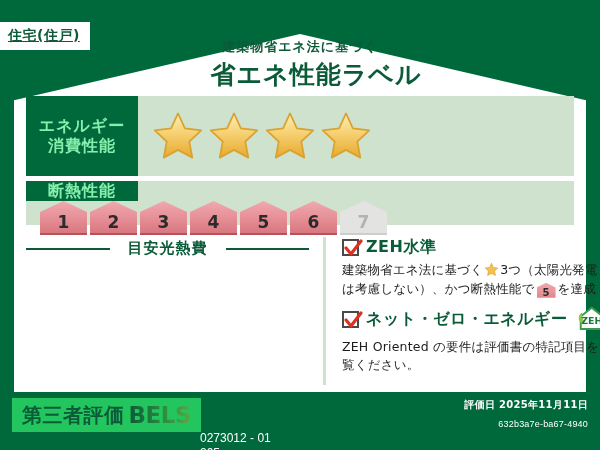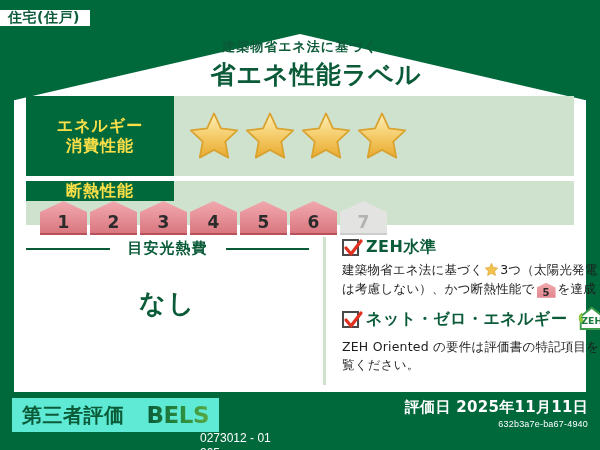--- a/index.html
+++ b/index.html
@@ -20,21 +20,21 @@
     background: #ffffff;
     color: #0b5b38;
     font-weight: bold;
     font-size: 14px;
     letter-spacing: 0.5px;
     display: flex;
     align-items: center;
     justify-content: center;
     white-space: nowrap;
   }
-  #tag-left  { left: 0;  top: 10px; height: 16px; padding: 0 10px 0 8px; }
+  #tag-left  { left: 0;  top: 22px; height: 28px; padding: 0 10px 0 8px; text-decoration: underline; }
   #tag-right { right: 0; top: 6px; height: 28px; padding: 0 8px 0 10px; }
 
   
   #house {
     position: absolute;
     left: 14px; top: 34px;
     width: 572px; height: 358px;
     background: #ffffff;
     clip-path: polygon(0% 18.5%, 50% 0%, 100% 18.5%, 100% 100%, 0% 100%);
   }
@@ -73,23 +73,23 @@
   .perf-row {
     display: flex;
     align-items: stretch;
     background: #cfe2cd;
     width: 548px;
   }
   #row-energy { height: 80px; }
   #row-insul  { height: 44px; margin-top: 5px; flex-direction: column; }
 
   .row-label {
-    width: 148px;
+    width: 112px;
     background: #00693c;
-    color: #fde047;
+    color: #86efac;
     font-weight: bold;
     font-size: 16px;
     line-height: 1.25;
     display: flex;
     flex-direction: column;
     align-items: center;
     justify-content: center;
     text-align: left;
     letter-spacing: 1px;
     flex: none;
@@ -237,25 +237,25 @@
   
   #footer {
     position: absolute;
     left: 0; bottom: 0;
     width: 600px; height: 58px;
   }
   #bels-box {
     position: absolute;
     left: 12px; top: 6px;
     height: 34px;
-    background: #5eead4;
+    background: #22c55e;
     display: flex;
     align-items: center;
     padding: 0 10px;
-    gap: 22px;
+    gap: 4px;
   }
   #bels-jp {
     font-size: 20px;
     font-weight: bold;
     color: #0b5b38;
     letter-spacing: 0.5px;
   }
   #bels-en {
     font-size: 23px;
     font-weight: bold;
@@ -271,21 +271,21 @@
     color: #ffffff;
     font-size: 12px;
     line-height: 1.25;
     font-family: "Liberation Sans", sans-serif;
     margin-top: 32px;
   }
   #eval-date {
     position: absolute;
     right: 12px; top: 6px;
     color: #ffffff;
-    font-size: 15px;
+    font-size: 10px;
     font-weight: bold;
     text-align: right;
     letter-spacing: 0.3px;
   }
   #doc-hash {
     position: absolute;
     right: 12px; top: 27px;
     color: #ffffff;
     font-size: 9px;
     text-align: right;
@@ -395,21 +395,20 @@
     </div>
 
     <div id="lower">
 
       <div id="cost-col">
         <div id="cost-head">
           <span class="rule"></span>
           <span id="cost-title">目安光熱費</span>
           <span class="rule"></span>
         </div>
-        <div id="cost-value">なし</div>
       </div>
 
       <div id="zeh-col">
 
         <div class="zeh-item">
           <div class="zeh-head">
             <span class="checkbox">
               <svg width="21" height="21" viewBox="0 0 21 21" aria-hidden="true">
                 <path d="M3 10 L8 16 L18 3" stroke="#e03020" stroke-width="3.2" fill="none" stroke-linecap="round" stroke-linejoin="round"></path>
               </svg>

